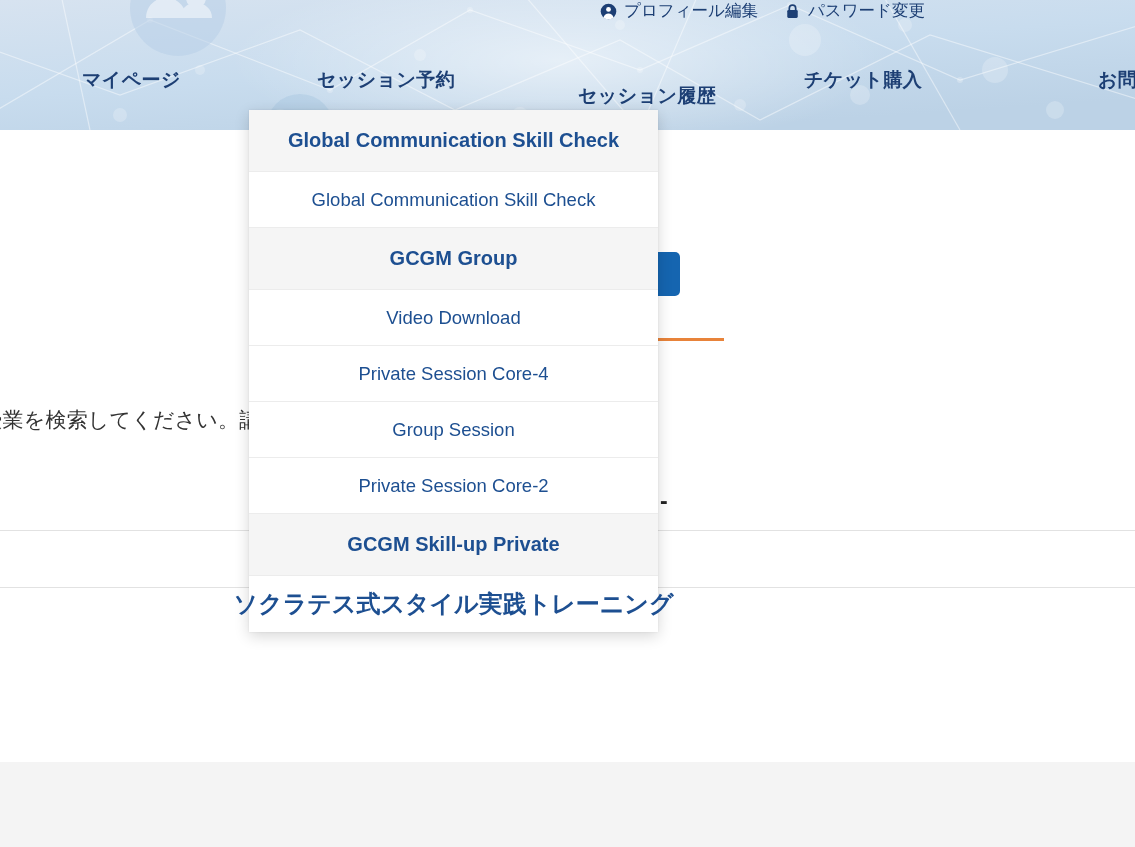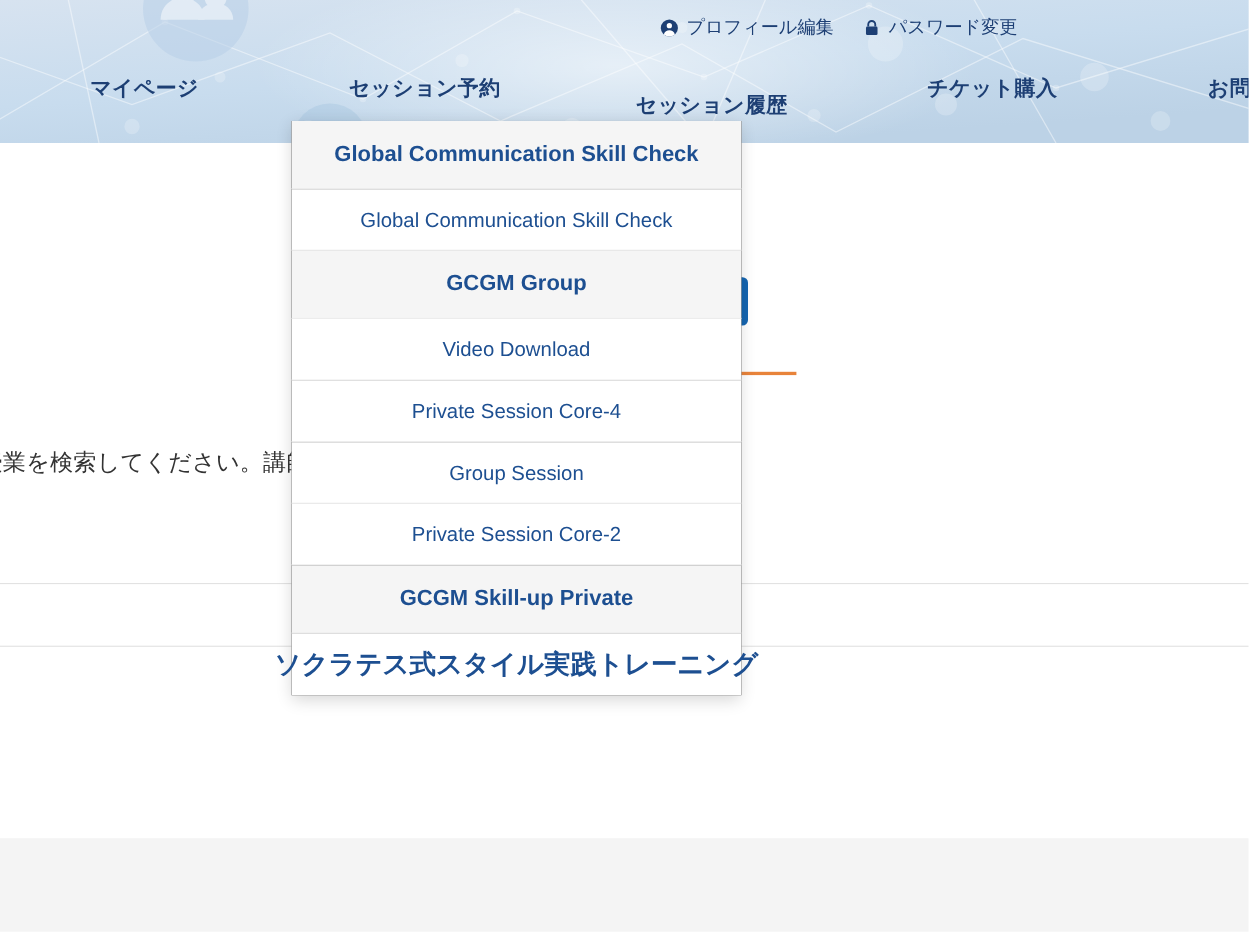--- a/index.html
+++ b/index.html
@@ -23,21 +23,21 @@
     opacity: 1;
   }
   .header-art svg { display: block; width: 100%; height: 100%; }
 
   .topbar {
     position: absolute;
     left: 0; top: 0;
     width: 931px; height: 36px;
     display: flex;
     justify-content: flex-end;
-    align-items: flex-end;
+    align-items: flex-start;
     gap: 26px;
     padding-right: 6px;
   }
   .toplink {
     display: flex;
     align-items: center;
     gap: 7px;
     color: #1d3f74;
     font-size: 16.5px;
     white-space: nowrap;
@@ -58,21 +58,21 @@
     color: #1d3f74;
     font-size: 19px;
     font-weight: 700;
     white-space: nowrap;
     cursor: pointer;
     letter-spacing: 0.4px;
   }
   .nav-0 { position: absolute; left: 82px; }
   .nav-1 { position: absolute; left: 317px; }
   .nav-2 { position: absolute; left: 578px; margin-top: 32px; }
-  .nav-3 { position: absolute; left: 843px; }
+  .nav-3 { position: absolute; left: 804px; }
   .nav-4 { position: absolute; left: 1098px; }
 
   
   .page {
     position: absolute;
     left: 0; top: 130px;
     width: 1135px; height: 632px;
     background: #ffffff;
     overflow: hidden;
   }
@@ -128,23 +128,23 @@
   .footer-band {
     position: absolute;
     left: 0; top: 762px;
     width: 1135px; height: 85px;
     background: #f4f4f4;
   }
 
   
   .dropdown {
     position: absolute;
-    left: 265px; top: 110px;
+    left: 249px; top: 110px;
     width: 409px;
-    background: #000000;
+    background: #6d28d9;
     box-shadow: 0 4px 14px rgba(0,0,0,0.16), 0 0 2px rgba(0,0,0,0.08);
     z-index: 50;
   }
   .dd-group {
     height: 62px;
     display: flex;
     align-items: center;
     justify-content: center;
     background: #f5f5f5;
     color: #1d4f91;

